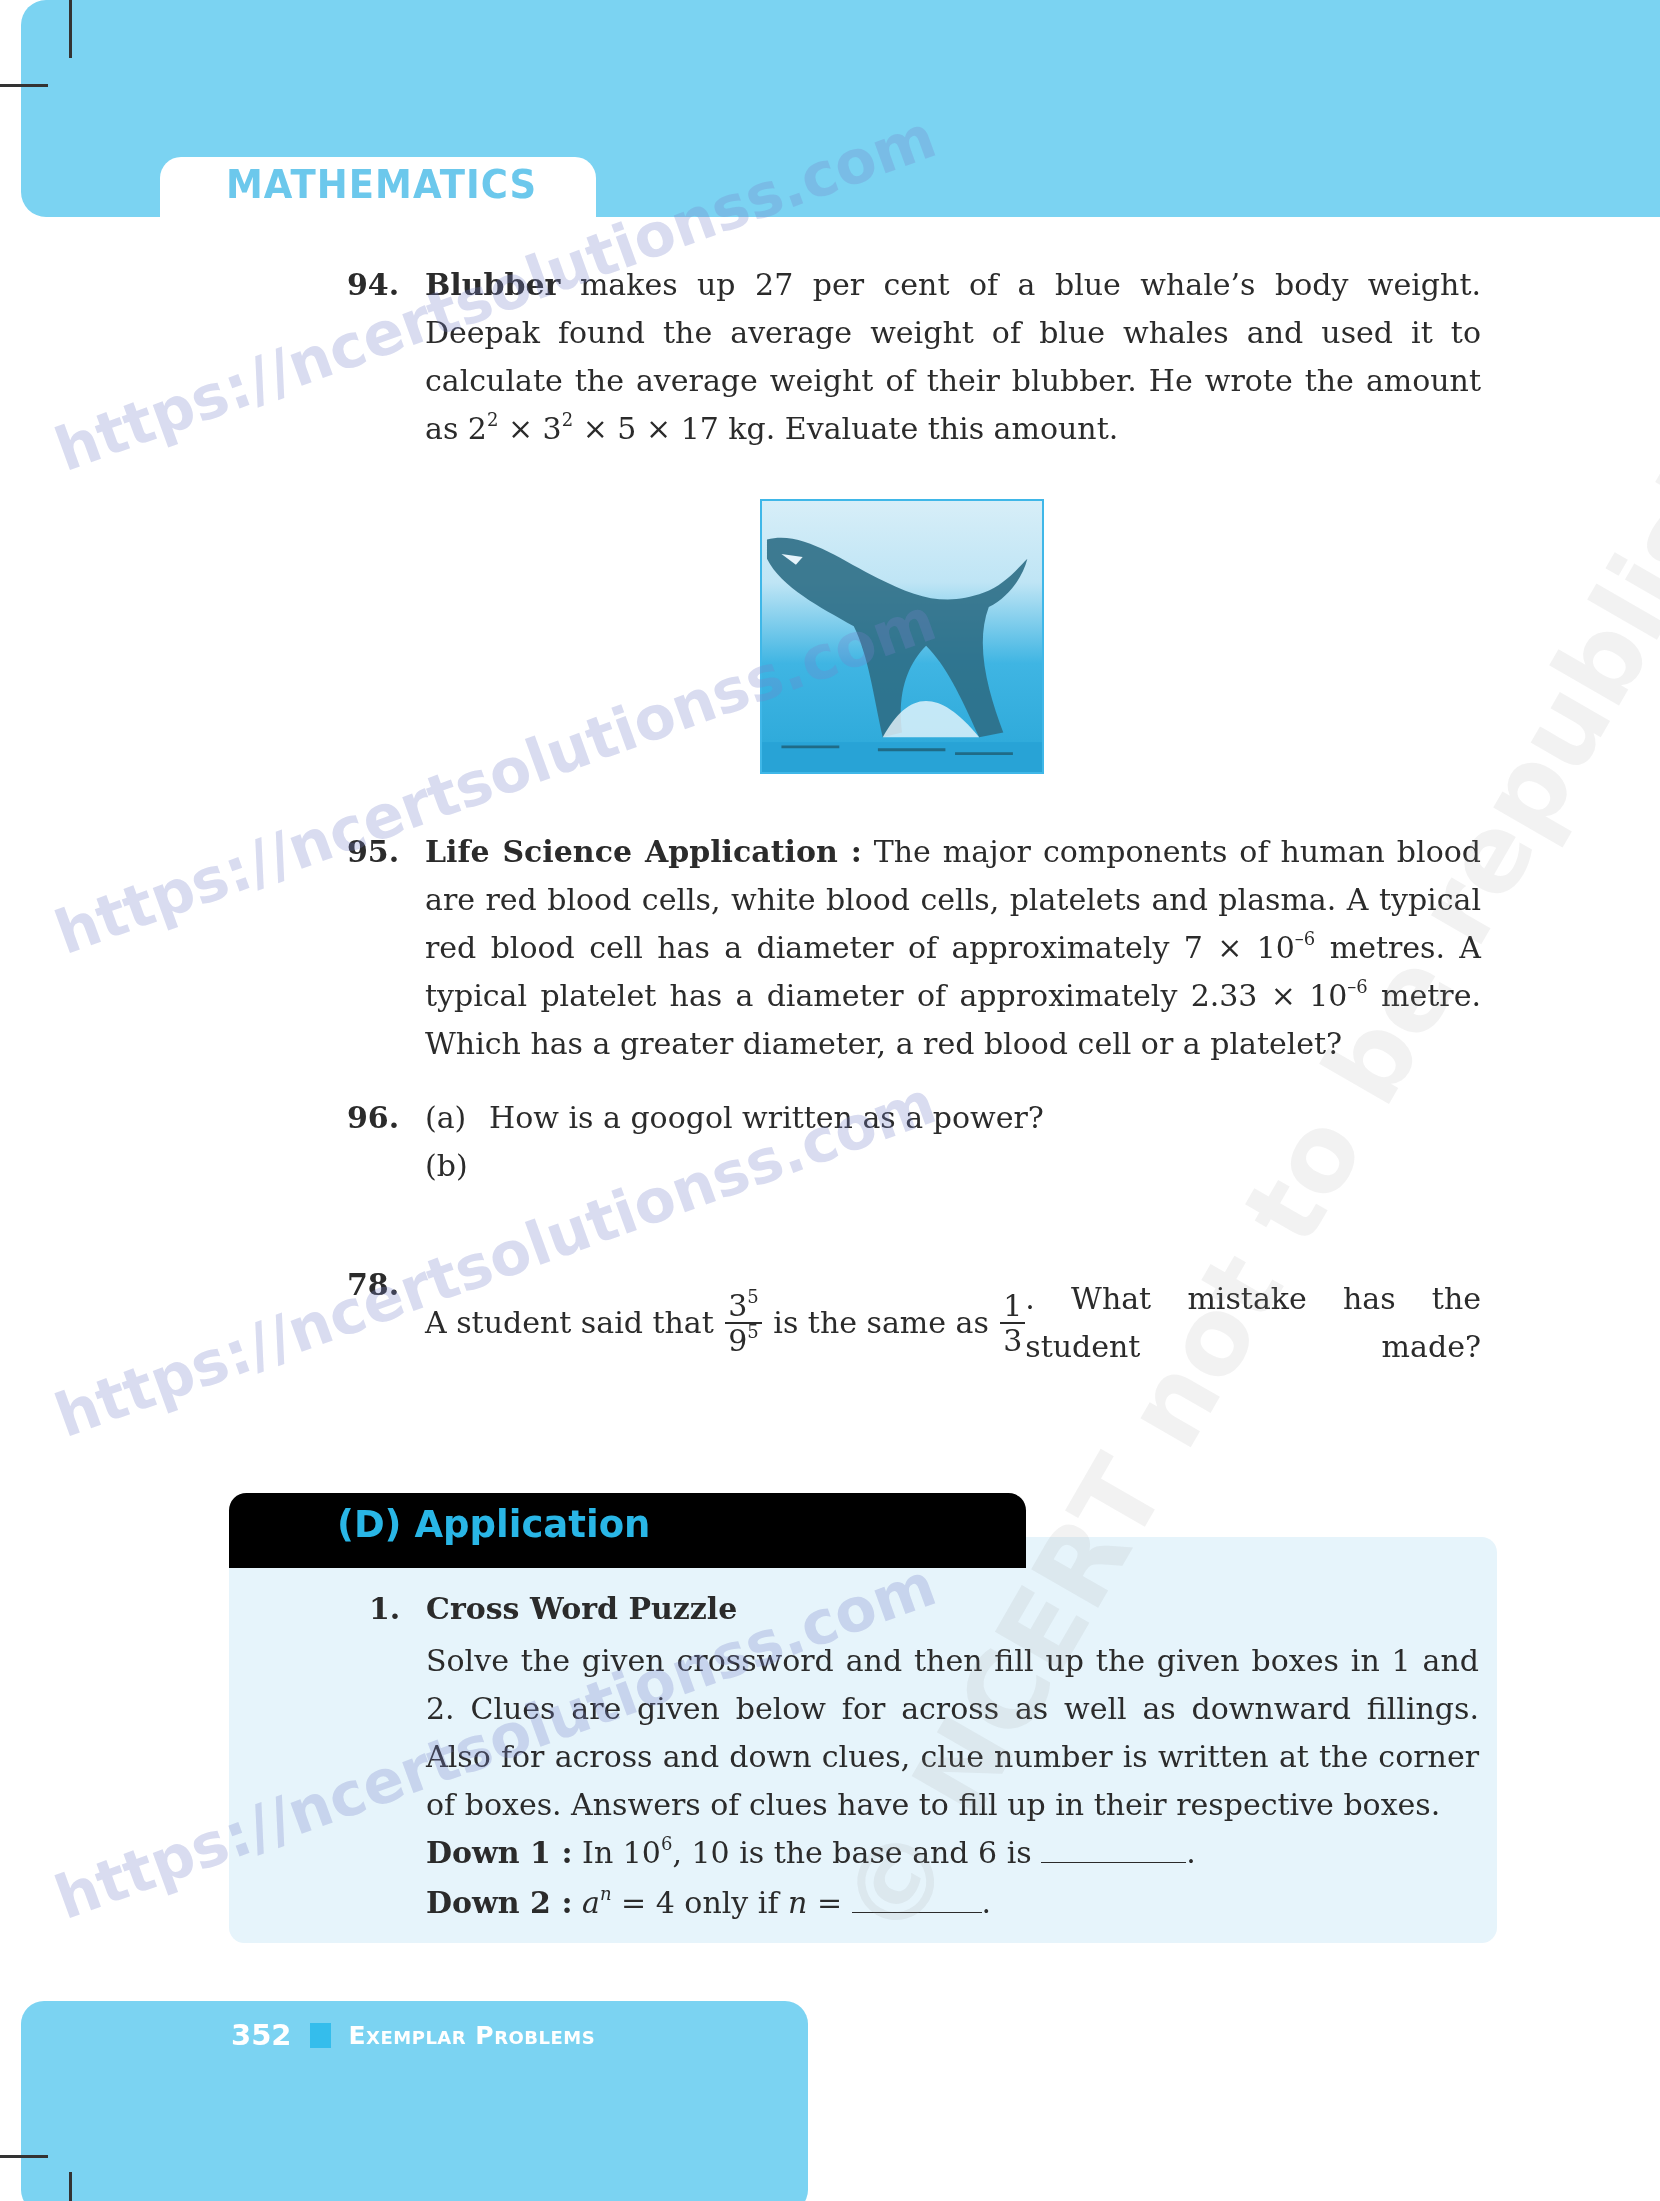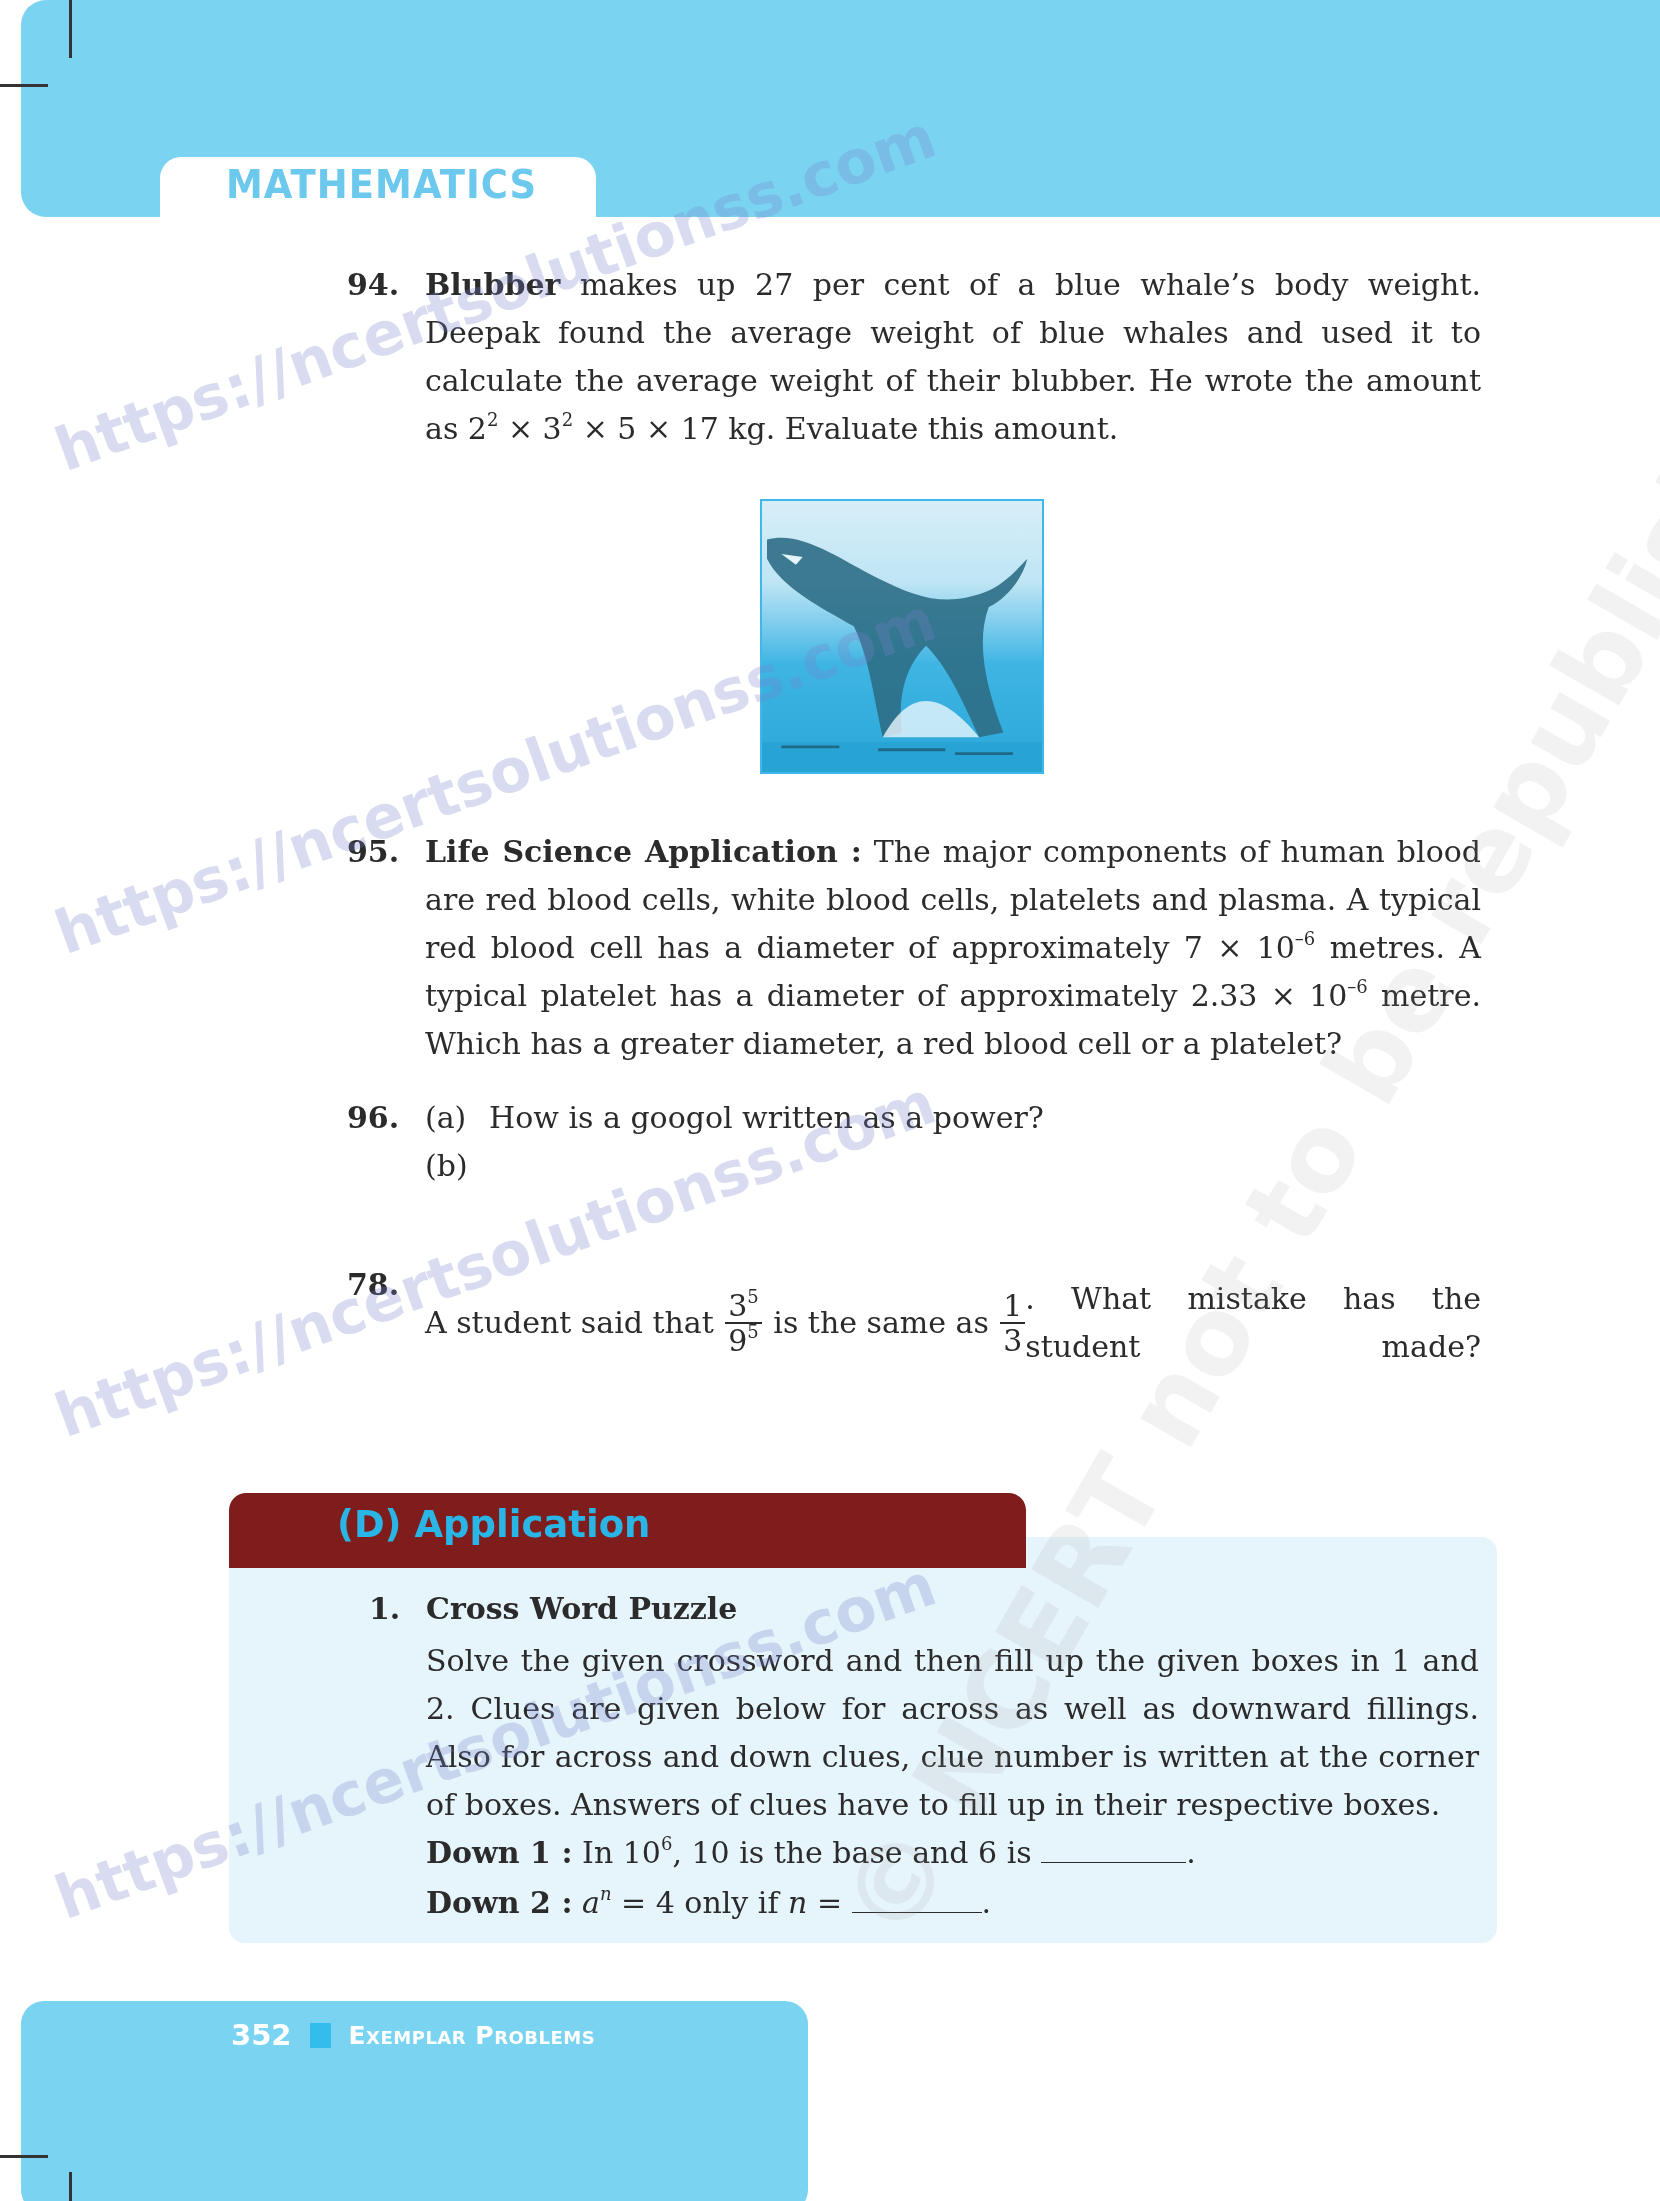--- a/index.html
+++ b/index.html
@@ -19,21 +19,21 @@
   sup { font-size:0.6em; line-height:0; vertical-align:0.75em; }
   .sub-item { display:flex; }
   .sub-item .lbl { width:64px; }
   .whale { position:absolute; left:760px; top:499px; width:280px; height:271px; border:2.9px solid #3fb7e8;
            overflow:hidden; background:linear-gradient(180deg,#d7eef8 0%,#bfe5f5 30%,#3fb5e3 60%,#2aa7d8 100%); }
   .frac { display:inline-block; vertical-align:middle; text-align:center; margin:0 11.6px; line-height:1.1; }
   .frac .num { display:block; border-bottom:2.9px solid #2b2b2b; padding:0 2.9px; }
   .frac .den { display:block; padding:0 2.9px; }
   .app-box { position:absolute; left:229px; top:1537px; width:1268px; height:406px; background:#e6f4fb;
              border-radius:15.4px; }
-  .app-header { position:absolute; left:229px; top:1493px; width:797px; height:75px; background:#7f1d1d;
+  .app-header { position:absolute; left:229px; top:1493px; width:797px; height:75px; background:#000000;
              border-radius:17.4px 17.4px 0 0; }
   .app-title { position:absolute; left:108px; top:9.7px; font-family:"DejaVu Sans","Liberation Sans",sans-serif;
              font-weight:bold; font-size:37px; color:#29b6e6; }
   .blank { display:inline-block; border-bottom:1.9px solid #2b2b2b; height:25px; vertical-align:baseline; }
   .footer { position:absolute; left:21px; top:2001px; width:787px; height:212px; background:#7bd3f2;
             border-radius:23px; }
   .footer-text { position:absolute; left:210px; top:17.4px; font-family:"DejaVu Sans","Liberation Sans",sans-serif;
             font-weight:bold; color:#ffffff; display:flex; align-items:center; gap:18px; }
   .page-num { font-size:29px; }
   .square { width:21px; height:25px; background:#34bdec; display:inline-block; }

